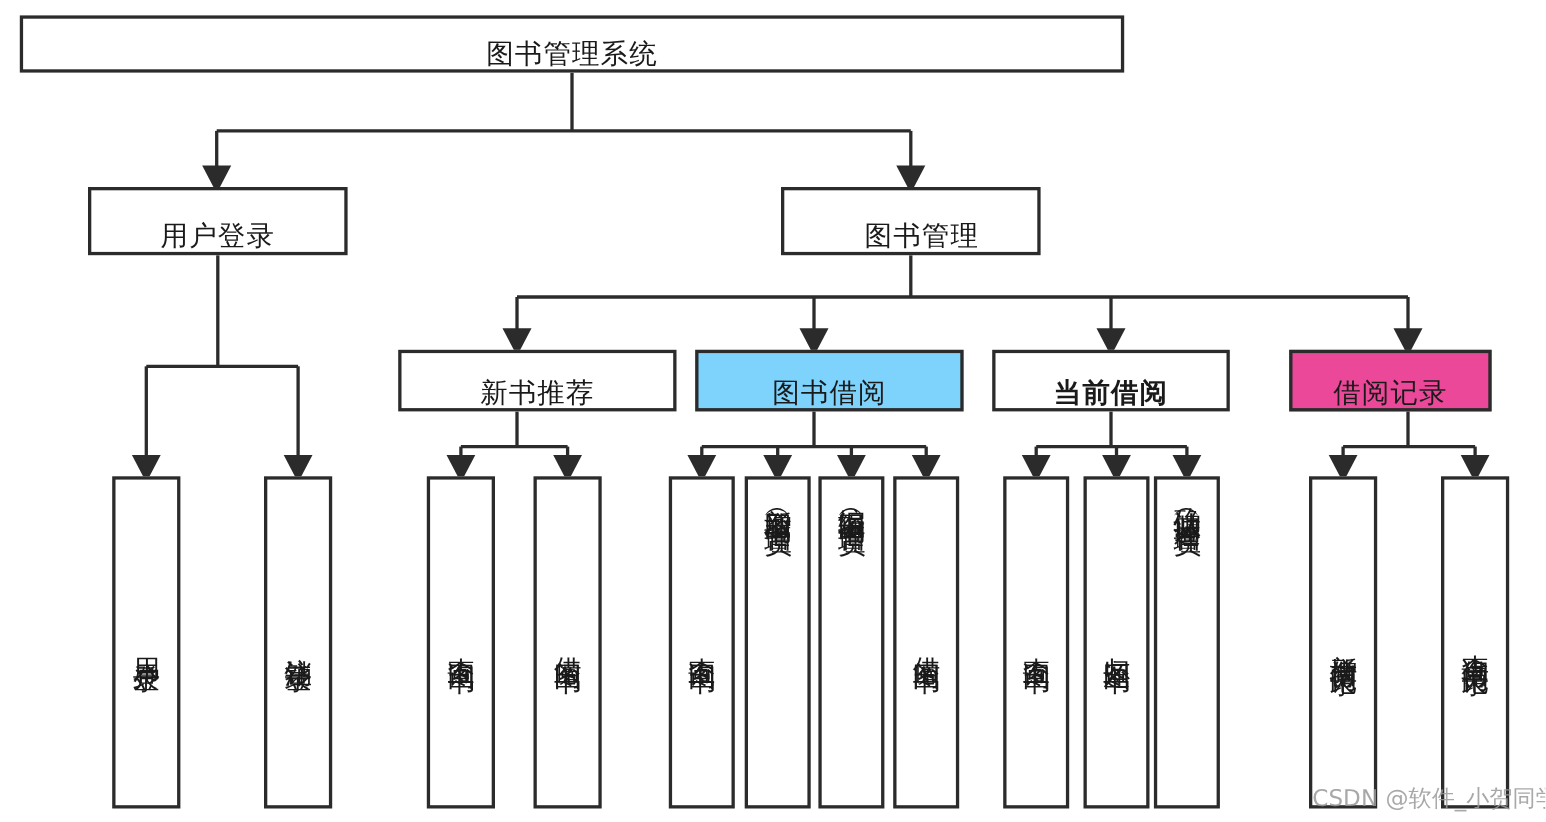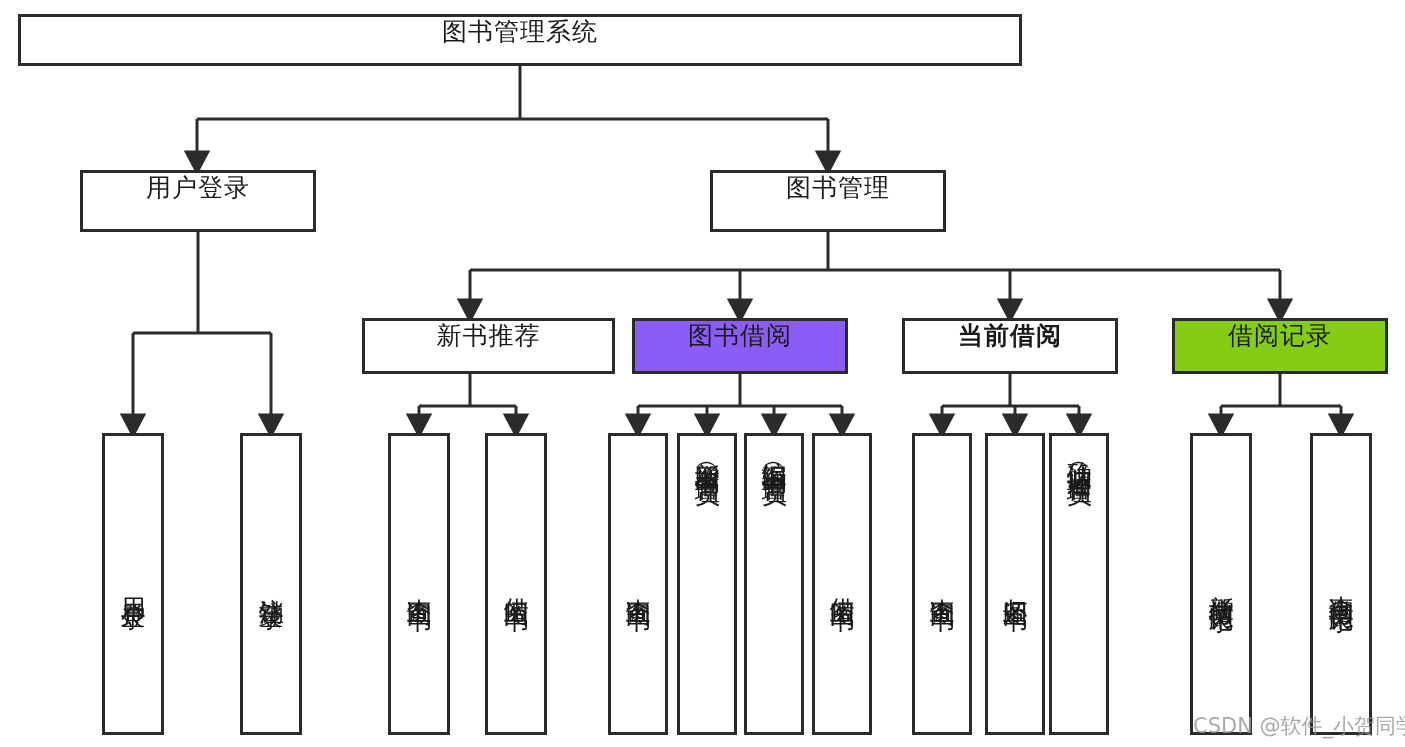--- a/index.html
+++ b/index.html
@@ -24,21 +24,21 @@
     top: 0;
     width: 1405px;
     height: 747px;
   }
   .node {
     position: absolute;
     box-sizing: border-box;
     border: 3px solid #2b2b2b;
     background: #ffffff;
     display: flex;
-    align-items: flex-start;
+    align-items: flex-end;
     justify-content: center;
     color: #1a1a1a;
     z-index: 2;
   }
   .node-label {
     display: block;
     line-height: 1.18;
     letter-spacing: 0.04em;
     white-space: pre;
   }
@@ -159,27 +159,27 @@
   <div class="node h" id="node-l2-0" style="left: 80px; top: 170px; width: 236px; height: 62px; border-color: rgb(43, 43, 43); background: rgb(255, 255, 255); color: rgb(26, 26, 26);">
     <span class="node-label">用户登录</span>
   </div>
   <div class="node h" id="node-l2-1" style="left: 710px; top: 170px; width: 236px; height: 62px; border-color: rgb(43, 43, 43); background: rgb(255, 255, 255); color: rgb(26, 26, 26); padding-left: 20px;">
     <span class="node-label">图书管理</span>
   </div>
 
   <div class="node h" id="node-l3-0" style="left: 362px; top: 318px; width: 253px; height: 56px; border-color: rgb(43, 43, 43); background: rgb(255, 255, 255); color: rgb(26, 26, 26);">
     <span class="node-label">新书推荐</span>
   </div>
-  <div class="node h" id="node-l3-1" style="left: 632px; top: 318px; width: 216px; height: 56px; border-color: rgb(43, 43, 43); background: #8b5cf6; color: rgb(26, 26, 26);">
+  <div class="node h" id="node-l3-1" style="left: 632px; top: 318px; width: 244px; height: 56px; border-color: rgb(43, 43, 43); background: #7dd3fc; color: rgb(26, 26, 26);">
     <span class="node-label">图书借阅</span>
   </div>
   <div class="node h" id="node-l3-2" style="left: 902px; top: 318px; width: 216px; height: 56px; border-color: rgb(43, 43, 43); background: rgb(255, 255, 255); color: rgb(26, 26, 26); font-weight: bold;">
     <span class="node-label">当前借阅</span>
   </div>
-  <div class="node h" id="node-l3-3" style="left: 1172px; top: 318px; width: 216px; height: 56px; border-color: rgb(43, 43, 43); background: #84cc16; color: rgb(26, 26, 26);">
+  <div class="node h" id="node-l3-3" style="left: 1172px; top: 318px; width: 184px; height: 56px; border-color: rgb(43, 43, 43); background: #ec4899; color: rgb(26, 26, 26);">
     <span class="node-label">借阅记录</span>
   </div>
 
   <div class="node v center" id="node-leaf-0" style="left: 102px; top: 433px; width: 62px; height: 302px; border-color: rgb(43, 43, 43); background: rgb(255, 255, 255); color: rgb(26, 26, 26);">
     <span class="node-label">用户登录</span>
   </div>
   <div class="node v center" id="node-leaf-1" style="left: 240px; top: 433px; width: 62px; height: 302px; border-color: rgb(43, 43, 43); background: rgb(255, 255, 255); color: rgb(26, 26, 26);">
     <span class="node-label">注销登录</span>
   </div>
   <div class="node v center" id="node-leaf-2" style="left: 388px; top: 433px; width: 62px; height: 302px; border-color: rgb(43, 43, 43); background: rgb(255, 255, 255); color: rgb(26, 26, 26);">

